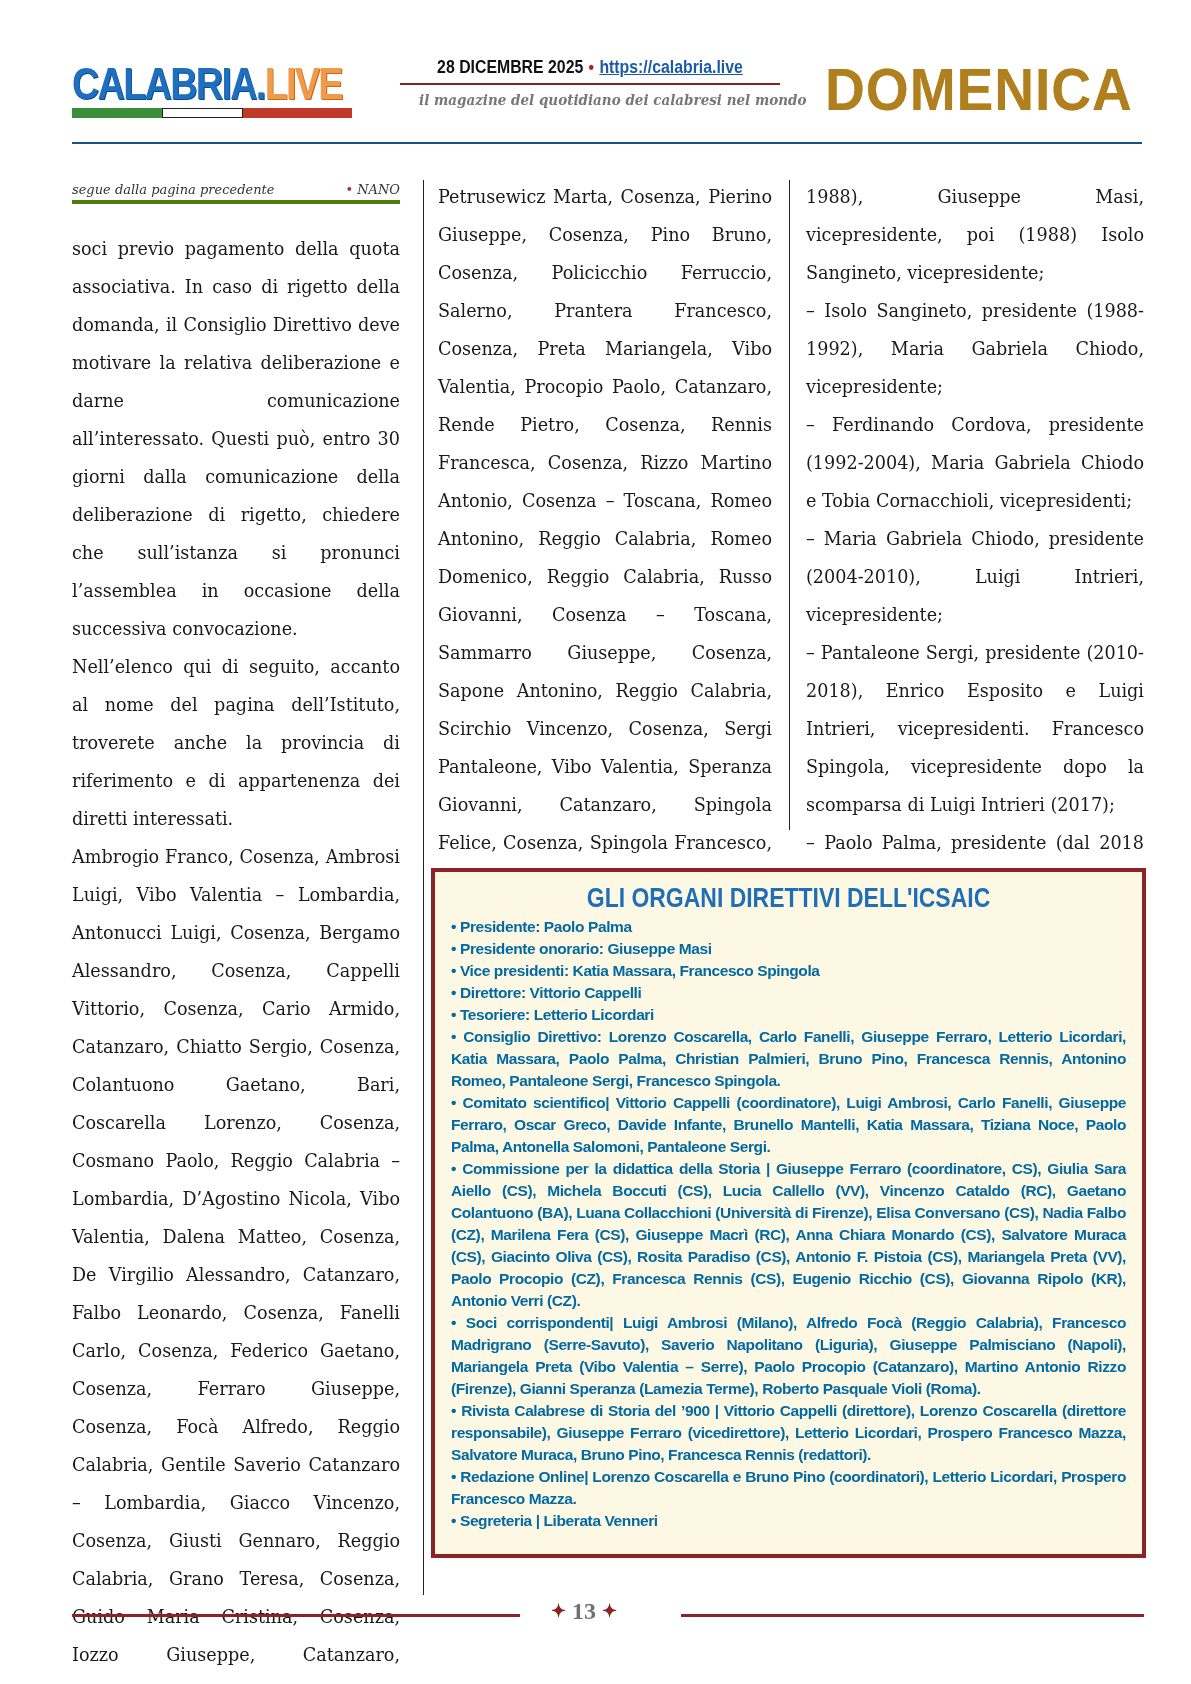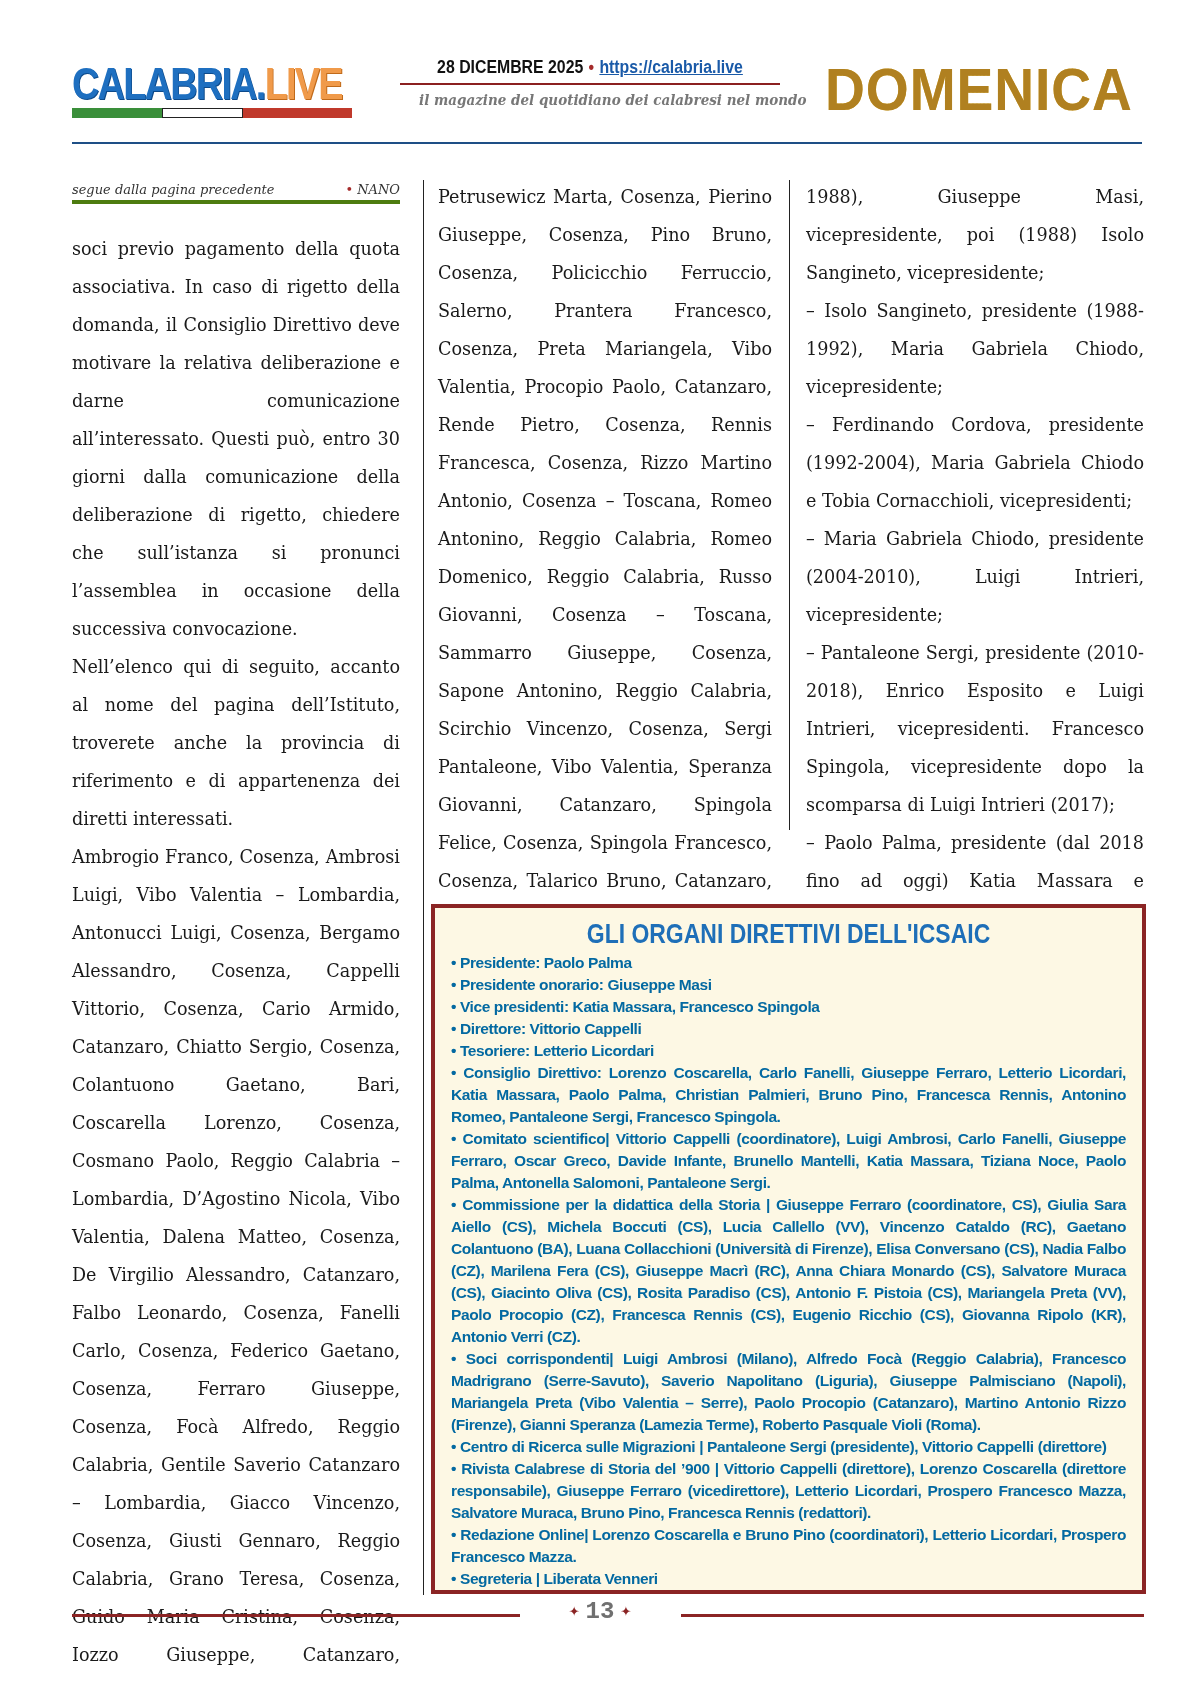--- a/index.html
+++ b/index.html
@@ -37,30 +37,30 @@
   .vrule.a { left: 423px; top: 180px; height: 1415px; }
   .vrule.b { left: 789px; top: 180px; height: 650px; }
 
   .runin { position: absolute; left: 72px; top: 182px; width: 328px; border-bottom: 4px solid #4d7c0f; font-style: italic; font-size: 13px; color: #333; height: 22px; display: flex; justify-content: space-between; }
   .runin .right .dot { color: #a52a2a; font-style: normal; margin-right: 4px; }
   .col p { margin: 0; }
   .h-blue { color: #0c4a6e; font-weight: 700; font-size: 17.6px; letter-spacing: 0.5px; }
   .end-dot { display: inline-block; width: 13px; height: 13px; border-radius: 50%; background: #8b1a1a; vertical-align: -1px; margin-left: 4px; }
 
   
-  .box { position: absolute; left: 431px; top: 904px; width: 715px; height: 690px; background: #fdf8e4; border: 4px solid #8b2424; border-top-width: 4px; padding: 10px 16px 0 16px; }
+  .box { position: absolute; left: 431px; top: 868px; width: 715px; height: 690px; background: #fdf8e4; border: 4px solid #8b2424; border-top-width: 4px; padding: 10px 16px 0 16px; }
   .box-title { text-align: center; font-family: "Liberation Sans", sans-serif; font-weight: 700; font-size: 28px; color: #1e6fb8; transform: scaleX(0.82); line-height: 32px; margin-bottom: 2px; }
   .box-list { list-style: none; font-family: "Liberation Sans", sans-serif; font-weight: 700; font-size: 15.5px; line-height: 22px; color: #0369a1; text-align: justify; letter-spacing: -0.4px; }
   .box-list li::before { content: "\2022\00a0"; }
 
   
   .foot-rule { position: absolute; top: 1614px; height: 3px; background: #8b2424; }
   .foot-rule.l { left: 72px; width: 448px; }
   .foot-rule.r { left: 681px; width: 463px; }
-  .pagenum { position: absolute; left: 545px; top: 1598px; width: 110px; text-align: center; font-family: Liberation Mono, monospace; font-weight: 700; font-size: 24px; color: #707070; }
+  .pagenum { position: absolute; left: 545px; top: 1598px; width: 110px; font-family: Liberation Serif, serif; font-weight: 700; font-size: 24px; color: #707070; }
   .pagenum .star { color: #8b2424; font-size: 18px; margin: 0 6px; vertical-align: 2px; }
 </style>
 </head>
 <body>
 
 <div class="logo-left">
   <div class="logo-word"><span class="c1">CALABRIA</span><span class="c1">.</span><span class="c2">LIVE</span></div>
   <div class="logo-bars">
       <div class="g"></div>
       <div class="w"></div>
@@ -120,21 +120,20 @@
   <ul class="box-list">
     <li>Presidente: Paolo Palma</li>
     <li>Presidente onorario: Giuseppe Masi</li>
     <li>Vice presidenti: Katia Massara, Francesco Spingola</li>
     <li>Direttore: Vittorio Cappelli</li>
     <li>Tesoriere: Letterio Licordari</li>
     <li>Consiglio Direttivo: Lorenzo Coscarella, Carlo Fanelli, Giuseppe Ferraro, Letterio Licordari, Katia Massara, Paolo Palma, Christian Palmieri, Bruno Pino, Francesca Rennis, Antonino Romeo, Pantaleone Sergi, Francesco Spingola.</li>
     <li>Comitato scientifico| Vittorio Cappelli (coordinatore), Luigi Ambrosi, Carlo Fanelli, Giuseppe Ferraro, Oscar Greco, Davide Infante, Brunello Mantelli, Katia Massara, Tiziana Noce, Paolo Palma, Antonella Salomoni, Pantaleone Sergi.</li>
     <li>Commissione per la didattica della Storia | Giuseppe Ferraro (coordinatore, CS), Giulia Sara Aiello (CS), Michela Boccuti (CS), Lucia Callello (VV), Vincenzo Cataldo (RC), Gaetano Colantuono (BA), Luana Collacchioni (Università di Firenze), Elisa Conversano (CS), Nadia Falbo (CZ), Marilena Fera (CS), Giuseppe Macrì (RC), Anna Chiara Monardo (CS), Salvatore Muraca (CS), Giacinto Oliva (CS), Rosita Paradiso (CS), Antonio F. Pistoia (CS), Mariangela Preta (VV), Paolo Procopio (CZ), Francesca Rennis (CS), Eugenio Ricchio (CS), Giovanna Ripolo (KR), Antonio Verri (CZ).</li>
     <li>Soci corrispondenti| Luigi Ambrosi (Milano), Alfredo Focà (Reggio Calabria), Francesco Madrigrano (Serre-Savuto), Saverio Napolitano (Liguria), Giuseppe Palmisciano (Napoli), Mariangela Preta (Vibo Valentia – Serre), Paolo Procopio (Catanzaro), Martino Antonio Rizzo (Firenze), Gianni Speranza (Lamezia Terme), Roberto Pasquale Violi (Roma).</li>
-    <li>Centro di Ricerca sulle Migrazioni | Pantaleone Sergi (presidente), Vittorio Cappelli (direttore)</li>
     <li>Rivista Calabrese di Storia del ’900 | Vittorio Cappelli (direttore), Lorenzo Coscarella (direttore responsabile), Giuseppe Ferraro (vicedirettore), Letterio Licordari, Prospero Francesco Mazza, Salvatore Muraca, Bruno Pino, Francesca Rennis (redattori).</li>
     <li>Redazione Online| Lorenzo Coscarella e Bruno Pino (coordinatori), Letterio Licordari, Prospero Francesco Mazza.</li>
     <li>Segreteria | Liberata Venneri</li>
   </ul>
 </div>
 
 <div class="foot-rule l"></div>
 <div class="pagenum">
   <span class="star">✦</span><span>13</span><span class="star">✦</span>
 </div>

